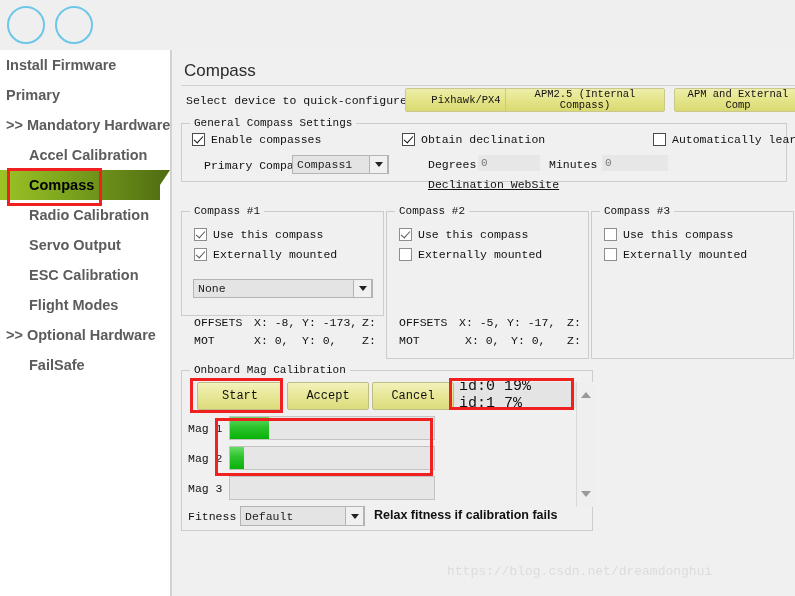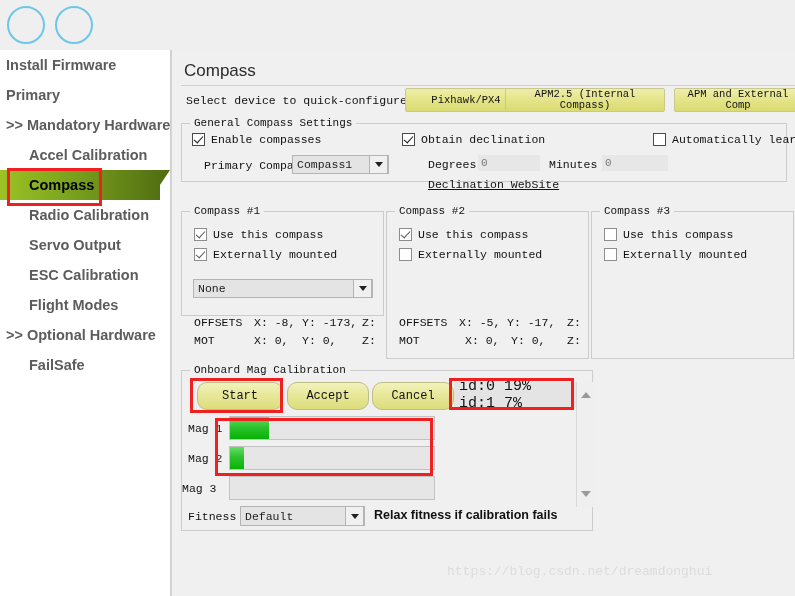--- a/index.html
+++ b/index.html
@@ -126,21 +126,21 @@
     padding-left:3px;box-sizing:border-box;line-height:16px;
   }
   .link{
     position:absolute;font-family:"Liberation Mono", monospace;font-size:11.5px;
     color:#111;text-decoration:underline;cursor:pointer;white-space:nowrap;
   }
   
   .act-btn{
     position:absolute;height:26px;
     background:linear-gradient(to bottom,#f2f2bb 0%,#e8e89a 45%,#dcdc7c 100%);
-    border:1px solid #bdbd86;border-radius:10px;
+    border:1px solid #bdbd86;border-radius:2px;
     font-family:"Liberation Mono", monospace;font-size:12px;color:#111;
     display:flex;align-items:center;justify-content:center;cursor:pointer;
   }
   .status-field{
     position:absolute;background:#e4e4e4;border:none;
     font-family:"Liberation Mono", monospace;font-size:15px;color:#111;
     display:flex;align-items:center;padding-left:5px;box-sizing:border-box;
   }
   .pbar{
     position:absolute;height:24px;background:#e6e6e6;
@@ -316,21 +316,21 @@
     <span class="lbl" style="left:6px;top:51px;">Mag 1</span>
     <div class="pbar" style="left:47px;top:45px;width:206px;">
       <div class="pfill" id="fill0" style="width: 19%;"></div>
     </div>
 
     <span class="lbl" style="left:6px;top:81px;">Mag 2</span>
     <div class="pbar" style="left:47px;top:75px;width:206px;">
       <div class="pfill" id="fill1" style="width: 7%;"></div>
     </div>
 
-    <span class="lbl" style="left:0;top:111px;">Mag 3</span>
+    <span class="lbl" style="left:6px;top:111px;">Mag 3</span>
     <div class="pbar" style="left:47px;top:105px;width:206px;">
       <div class="pfill" id="fill2" style="width: 0%;"></div>
     </div>
 
     <span class="lbl" style="left:6px;top:139px;">Fitness</span>
     <div class="combo" style="left:58px;top:135px;width:125px;height:20px;">
       <span>Default</span>
       <span class="arrowbox">
           <span class="caret"></span>
         </span>

